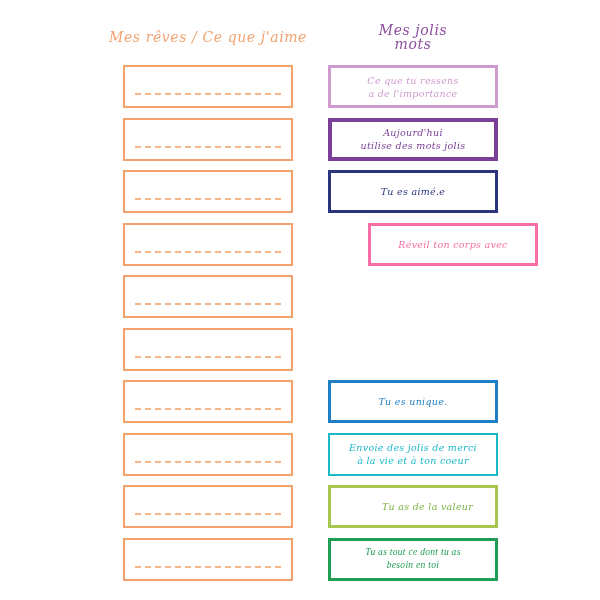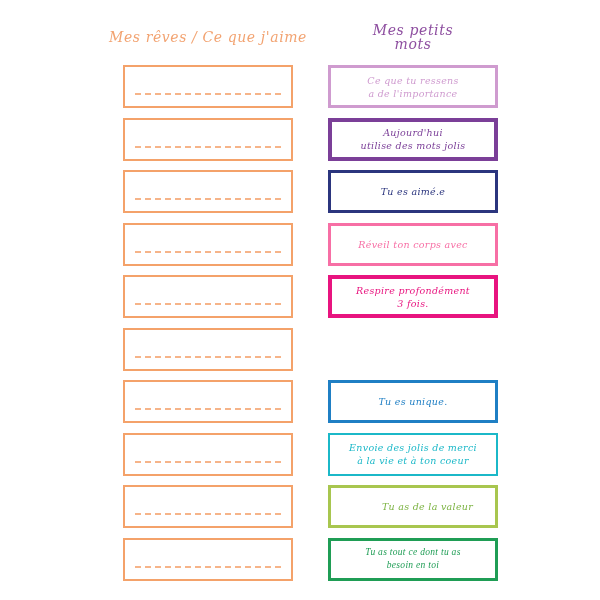--- a/index.html
+++ b/index.html
@@ -113,21 +113,21 @@
   .msg-text .l2 { display: block; }
 </style>
 </head>
 <body>
 
 <div class="sheet">
 
   <div class="header-row">
     <div class="col-header left">Mes rêves / Ce que j'aime</div>
     <div class="col-header right">
-      <span>Mes petits</span>
+      <span>Mes jolis</span>
       <span class="line2">mots</span>
     </div>
   </div>
 
   <div class="rows" id="rows">
       <div class="row">
         <div class="write-box" style="border-color: rgb(244, 162, 106);">
           <div class="write-line" style="border-top-color: rgb(246, 180, 137);"></div>
         </div>
         <div class="msg-card" style="border: 3px solid rgb(207, 155, 207);">
@@ -147,30 +147,27 @@
           <div class="write-line" style="border-top-color: rgb(246, 180, 137);"></div>
         </div>
         <div class="msg-card" style="border: 3px solid rgb(43, 53, 126);">
           <div class="msg-text" style="color: rgb(43, 53, 126);"><span>Tu es aimé.e</span></div>
         </div>
       </div>
       <div class="row">
         <div class="write-box" style="border-color: rgb(244, 162, 106);">
           <div class="write-line" style="border-top-color: rgb(246, 180, 137);"></div>
         </div>
-        <div class="msg-card" style="border: 3px solid rgb(247, 111, 165);">
+        <div class="msg-card" style="border: 3px solid rgb(247, 111, 165); margin-left: 40px;">
           <div class="msg-text" style="color: rgb(247, 111, 165);"><span>Réveil ton corps avec</span></div>
         </div>
       </div>
       <div class="row">
         <div class="write-box" style="border-color: rgb(244, 162, 106);">
           <div class="write-line" style="border-top-color: rgb(246, 180, 137);"></div>
-        </div>
-        <div class="msg-card" style="border: 4px solid rgb(232, 20, 127);">
-          <div class="msg-text" style="color: rgb(232, 20, 127);"><span>Respire profondément</span><span class="l2">3 fois.</span></div>
         </div>
       </div>
       <div class="row">
         <div class="write-box" style="border-color: rgb(244, 162, 106);">
           <div class="write-line" style="border-top-color: rgb(246, 180, 137);"></div>
         </div>
       </div>
       <div class="row">
         <div class="write-box" style="border-color: rgb(244, 162, 106);">
           <div class="write-line" style="border-top-color: rgb(246, 180, 137);"></div>

